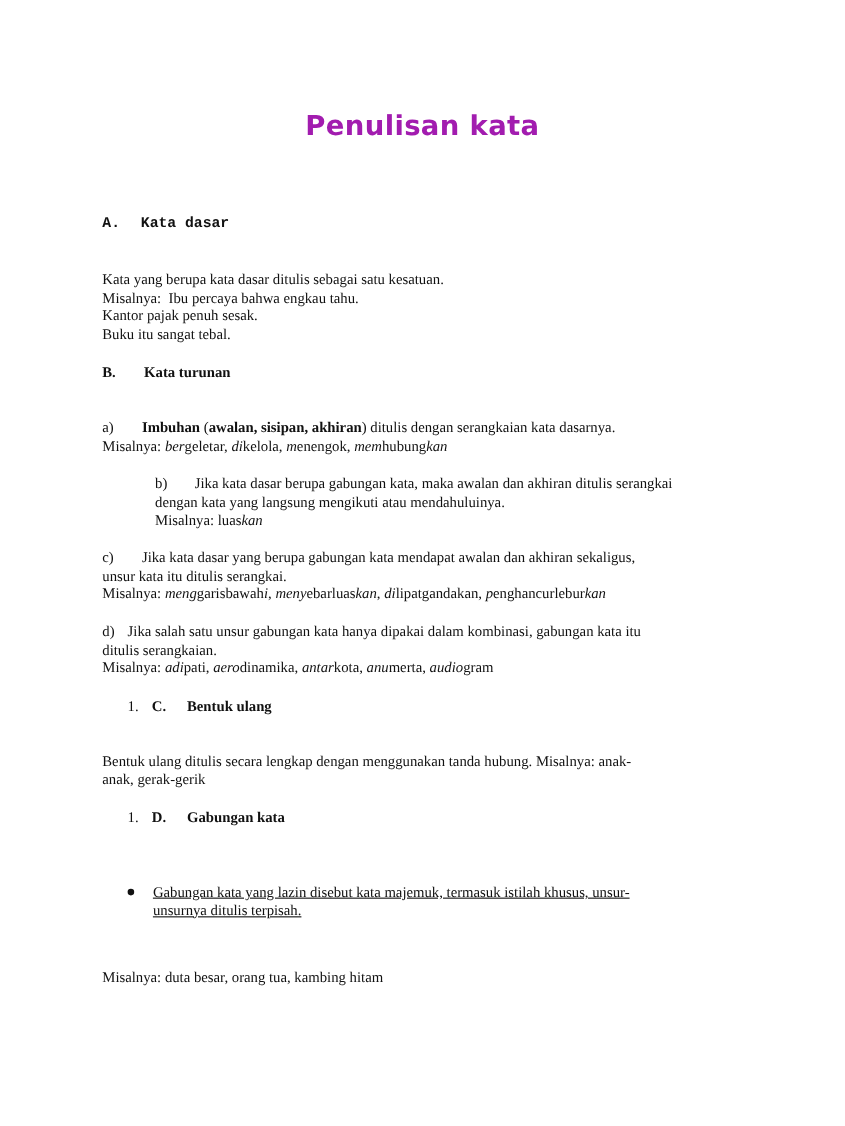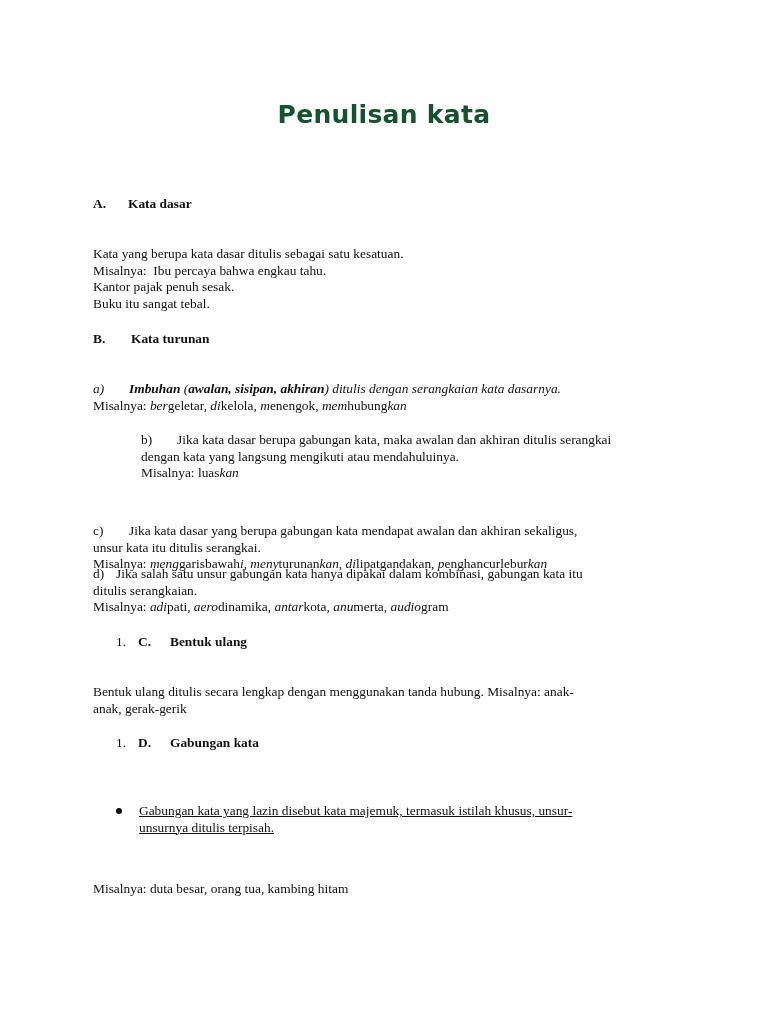--- a/index.html
+++ b/index.html
@@ -26,21 +26,21 @@
     .title {
       position: absolute;
       left: 0;
       width: 768px;
       top: 100px;
       text-align: center;
       font-family: "DejaVu Sans", "Liberation Sans", sans-serif;
       font-weight: bold;
       font-size: 25px;
       letter-spacing: 0.3px;
-      color: #14532d;
+      color: #a21caf;
     }
     .block {
       position: absolute;
       left: 93px;
       width: 580px;
       line-height: 16.6px;
     }
     .heading {
       font-weight: bold;
       white-space: nowrap;
@@ -68,61 +68,61 @@
       background: #111;
     }
   </style>
 </head>
 <body>
 
 <div class="page">
 
   <div class="title">Penulisan kata</div>
 
-  <div class="block heading" style="top:196px;">
+  <div class="block heading" style="top:196px;font-family:Liberation Mono, monospace;">
     <span class="mark" style="width:35px;">A.</span><span>Kata dasar</span>
   </div>
 
   <div class="block" style="top:246px;">
     <div>Kata yang berupa kata dasar ditulis sebagai satu kesatuan.</div>
     <div style="white-space:pre;">Misalnya:  Ibu percaya bahwa engkau tahu.</div>
     <div>Kantor pajak penuh sesak.</div>
     <div>Buku itu sangat tebal.</div>
   </div>
 
   <div class="block heading" style="top:331px;">
     <span class="mark" style="width:38px;">B.</span><span>Kata turunan</span>
   </div>
 
   <div class="block" style="top:381px;">
-    <div style="white-space:nowrap;font-style:italic;">
+    <div style="white-space:nowrap;">
       <span class="para-label" style="width:36px;">a)</span><b>Imbuhan</b><span style="white-space:pre;"> (</span><b>awalan, sisipan, akhiran</b><span>) ditulis dengan serangkaian kata dasarnya.</span>
     </div>
     <div style="white-space:nowrap;">
       <span style="white-space:pre;">Misalnya: </span><i>ber</i><span>geletar</span>, <i>di</i><span>kelola</span>, <i>m</i><span>enengok</span>, <i>mem</i><span>hubung</span><i>kan</i>
     </div>
   </div>
 
   <div class="block" style="top:432px;margin-left:48px;">
     <div style="white-space:nowrap;">
       <span class="para-label" style="width:36px;">b)</span><span>Jika kata dasar berupa gabungan kata, maka awalan dan akhiran ditulis serangkai</span>
     </div>
     <div>dengan kata yang langsung mengikuti atau mendahuluinya.</div>
     <div style="white-space:nowrap;">
       <span style="white-space:pre;">Misalnya: </span><span>luas</span><i>kan</i>
     </div>
   </div>
 
   <div class="block" style="top:499px;">
-    <div style="white-space:nowrap;margin-top:24px;">
+    <div style="white-space:nowrap;">
       <span class="para-label" style="width:36px;">c)</span><span>Jika kata dasar yang berupa gabungan kata mendapat awalan dan akhiran sekaligus,</span>
     </div>
     <div>unsur kata itu ditulis serangkai.</div>
     <div style="white-space:nowrap;">
-      <span style="white-space:pre;">Misalnya: </span><i>meng</i><span>garisbawah</span><i>i</i>, <i>meny</i><span>turunan</span><i>kan</i>, <i>di</i><span>lipatgandakan</span>, <i>p</i><span>enghancurlebur</span><i>kan</i>
+      <span style="white-space:pre;">Misalnya: </span><i>meng</i><span>garisbawah</span><i>i</i>, <i>meny</i><span>ebarluas</span><i>kan</i>, <i>di</i><span>lipatgandakan</span>, <i>p</i><span>enghancurlebur</span><i>kan</i>
     </div>
   </div>
 
   <div class="block" style="top:566px;">
     <div style="white-space:nowrap;">
       <span class="para-label" style="width:23px;">d)</span><span>Jika salah satu unsur gabungan kata hanya dipakai dalam kombinasi, gabungan kata itu</span>
     </div>
     <div>ditulis serangkaian.</div>
     <div style="white-space:nowrap;">
       <span style="white-space:pre;">Misalnya: </span><i>adi</i><span>pati</span>, <i>aero</i><span>dinamika</span>, <i>antar</i><span>kota</span>, <i>anu</i><span>merta</span>, <i>audio</i><span>gram</span>

